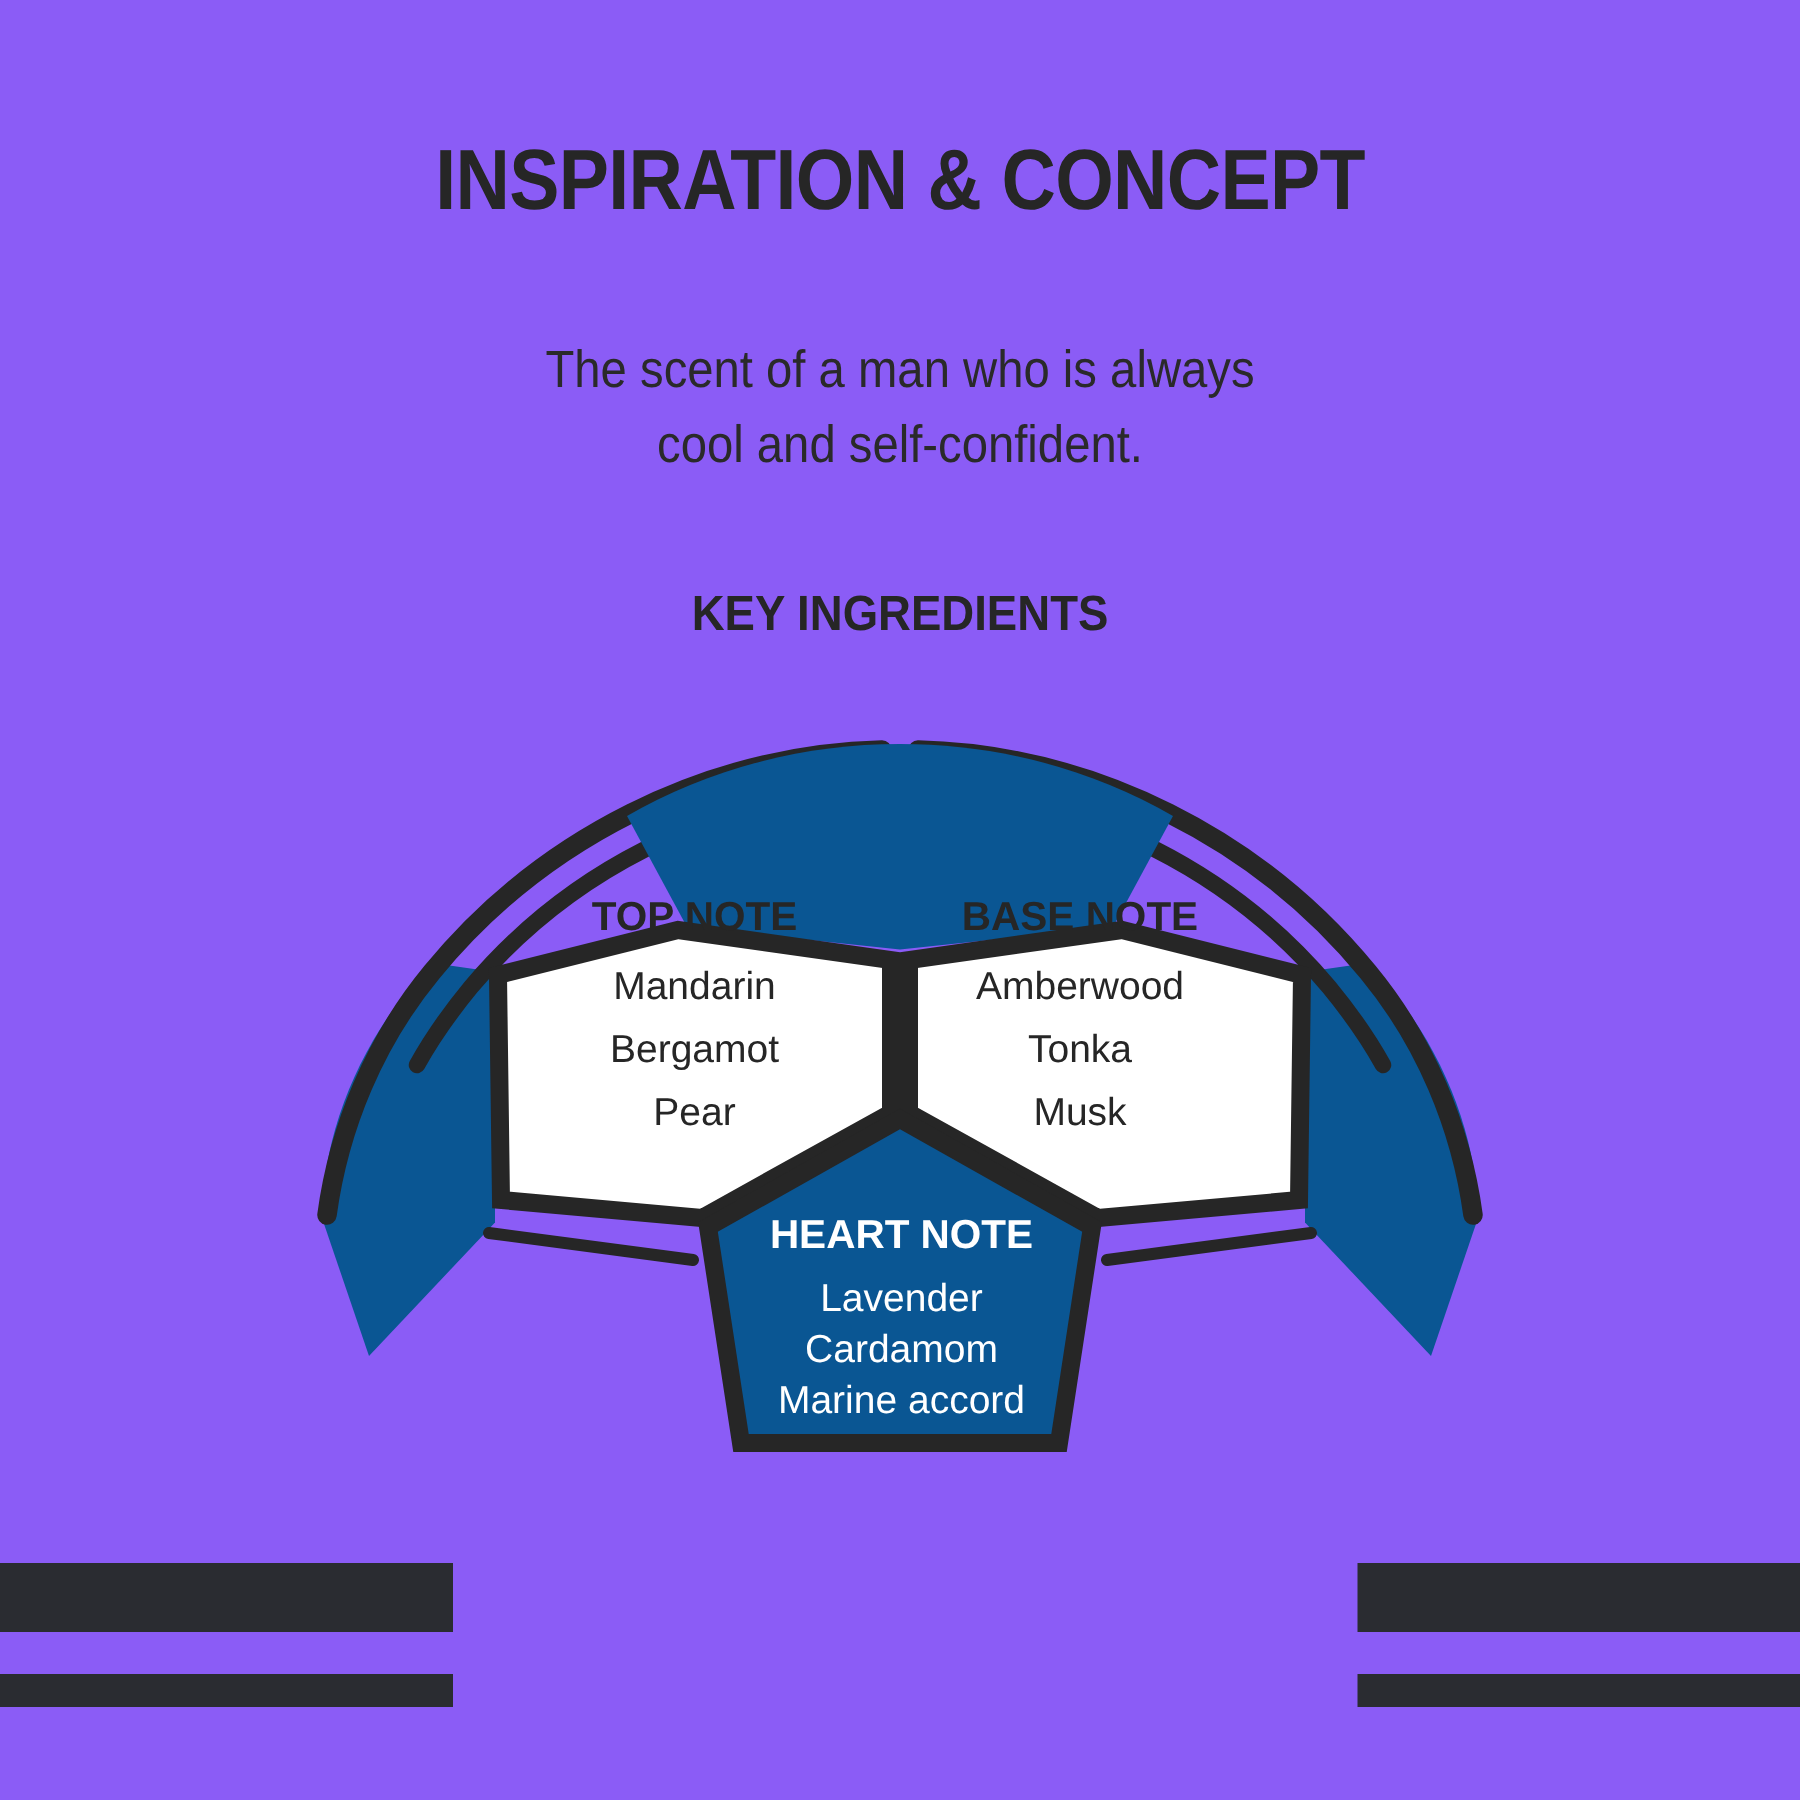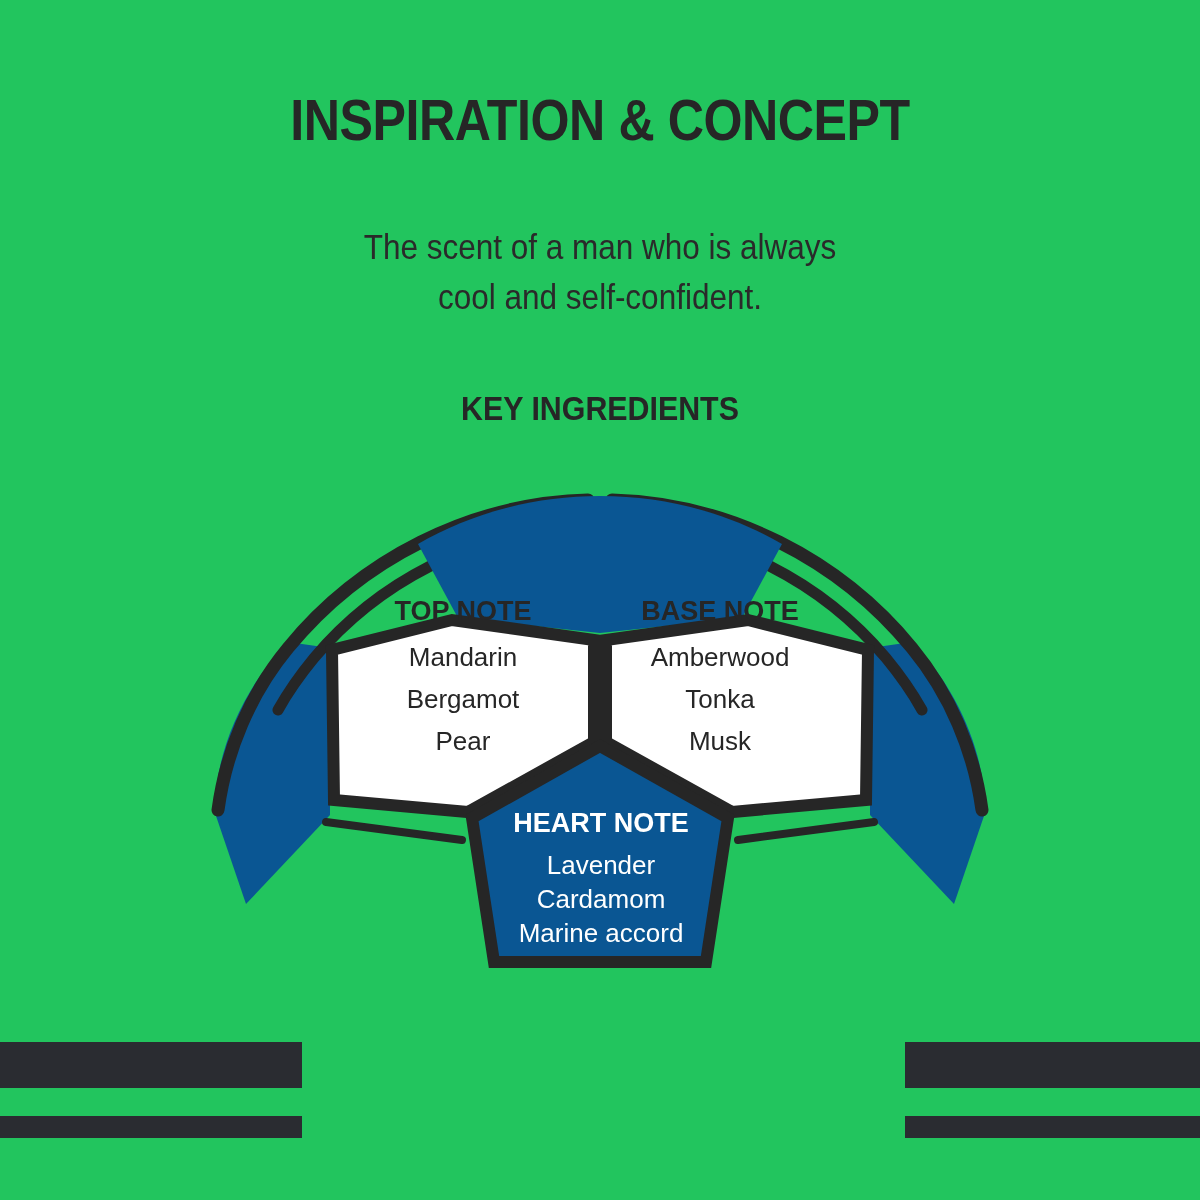--- a/index.html
+++ b/index.html
@@ -14,21 +14,21 @@
     overflow: hidden;
     position: relative;
   }
 
   #page {
     position: absolute;
     left: 0;
     top: 0;
     width: 1200px;
     height: 1200px;
-    background: #22c55e;
+    background: #8b5cf6;
   }
 
   
   .header-block {
     position: absolute;
     left: 0;
     top: 0;
     width: 1200px;
     text-align: center;
   }

